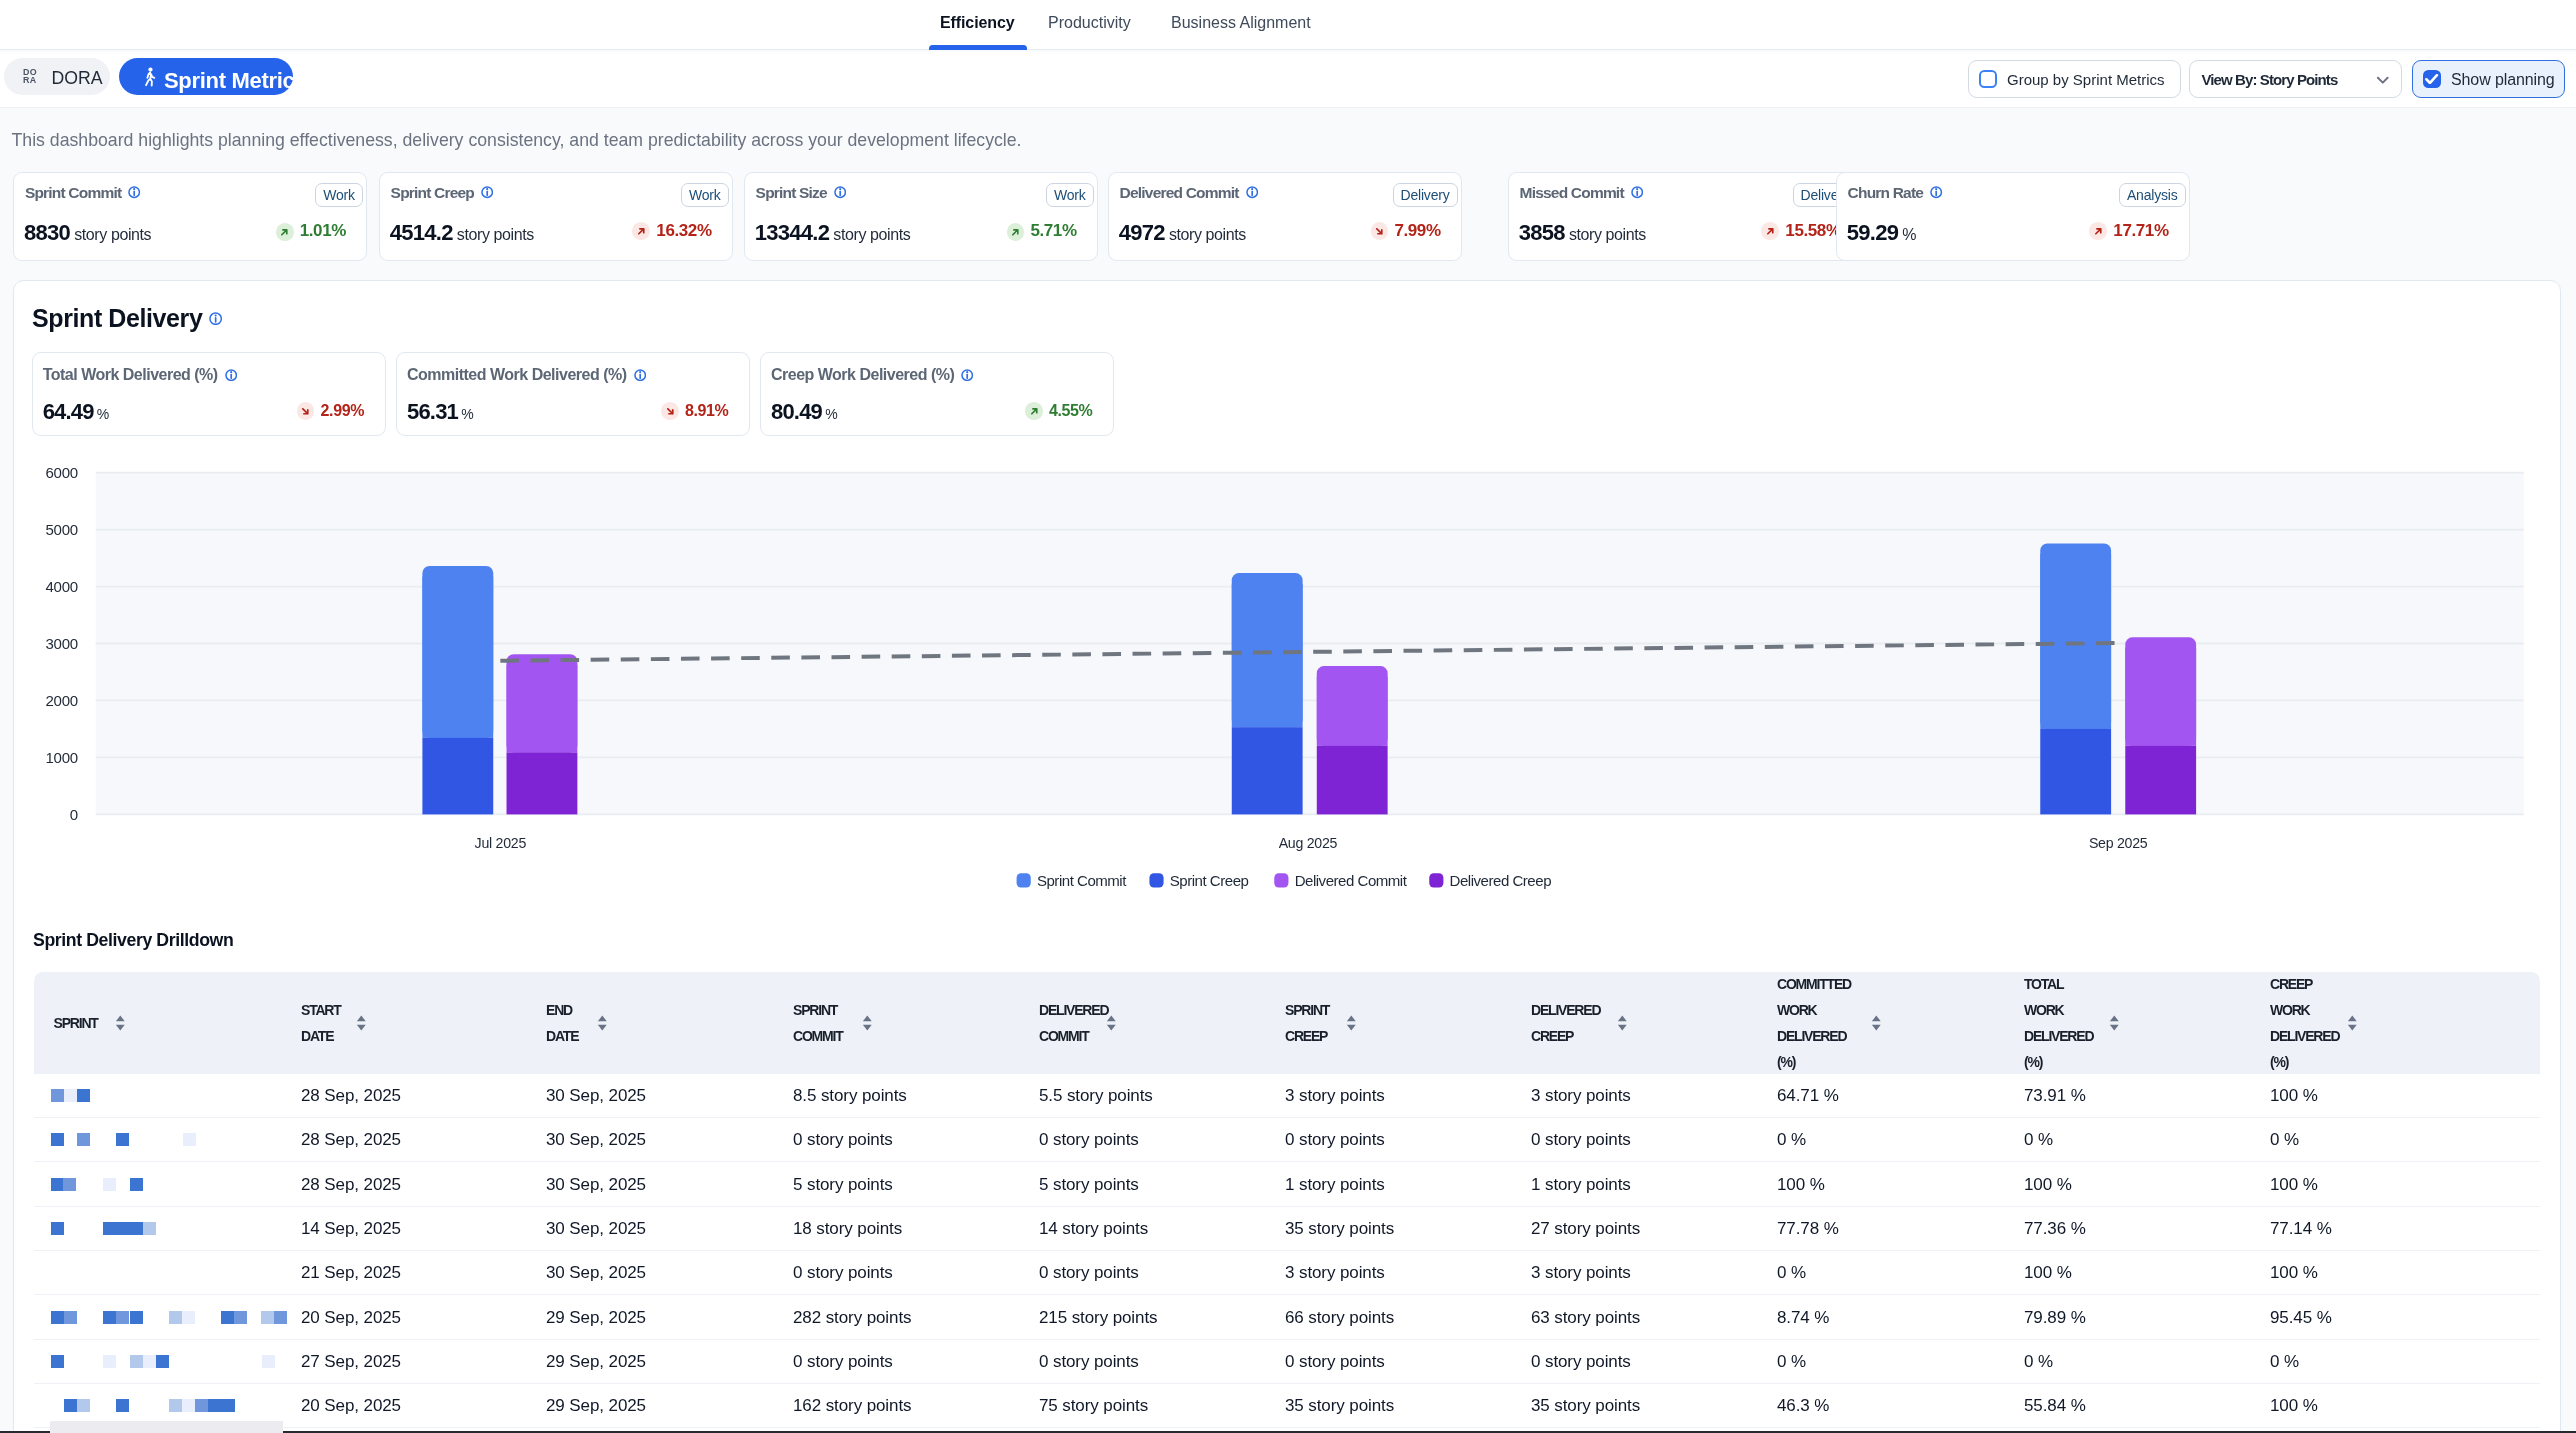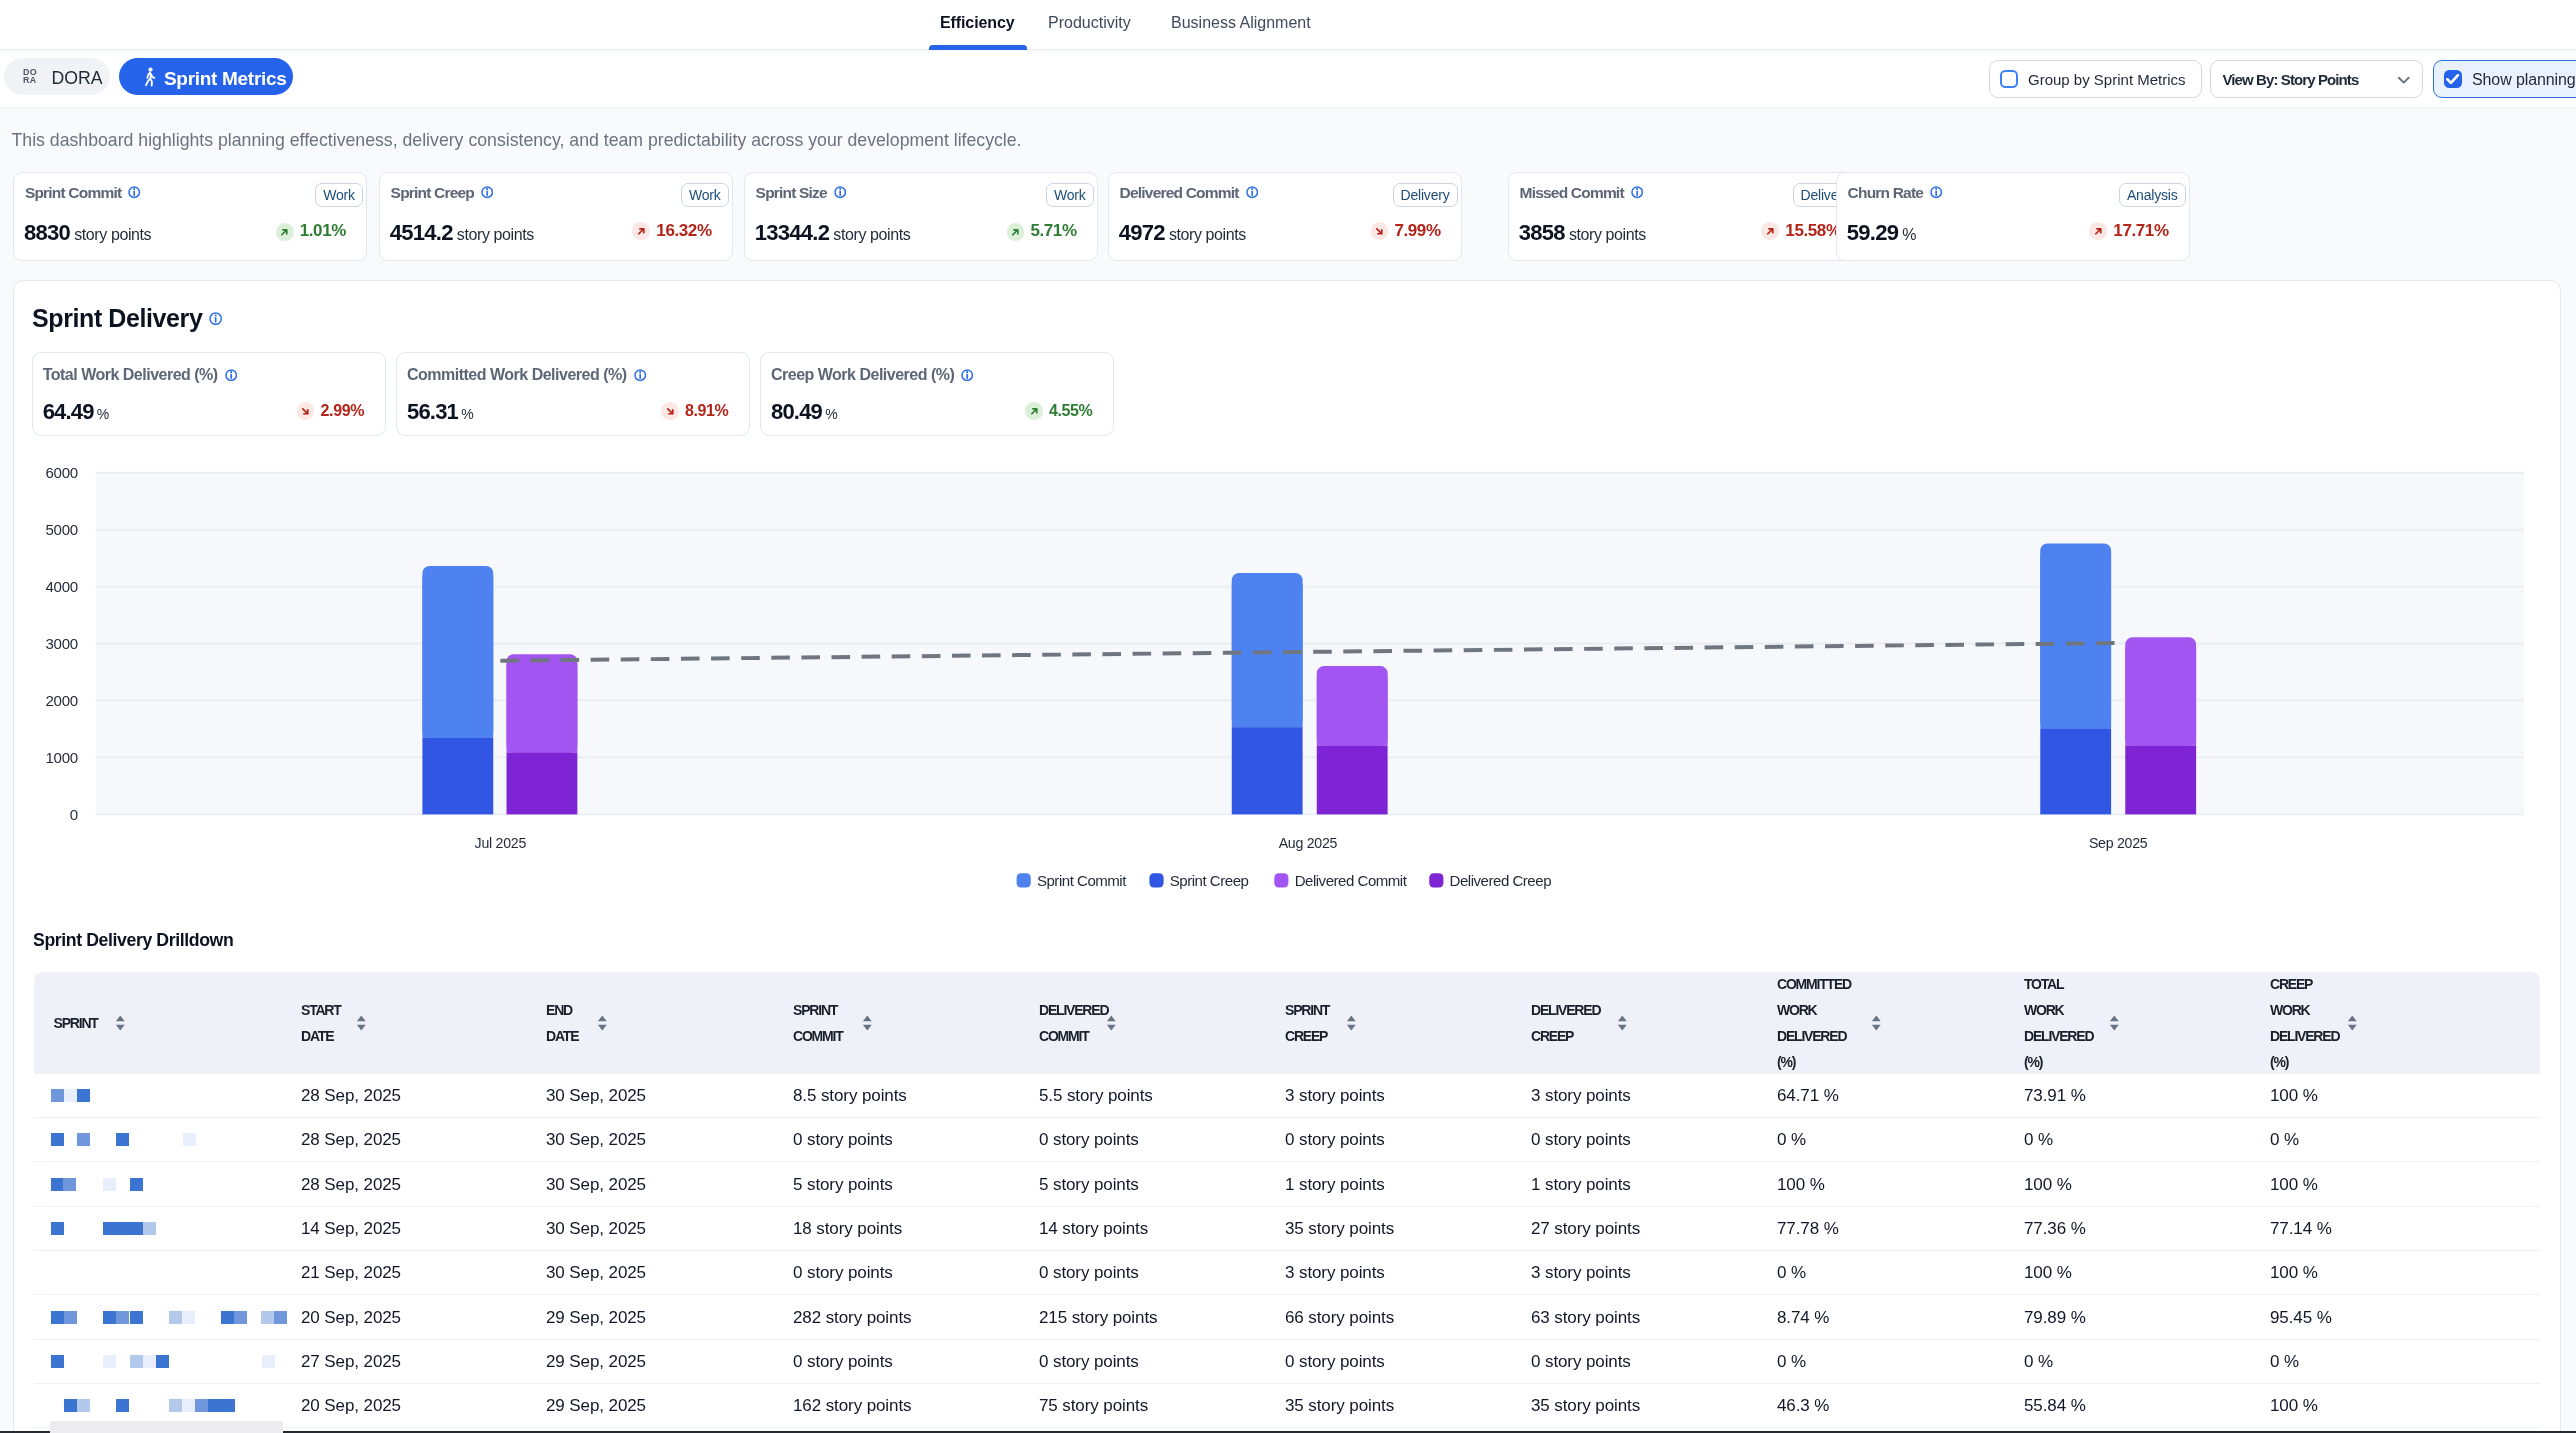--- a/index.html
+++ b/index.html
@@ -7,22 +7,22 @@
 .topnav{position:absolute;left:0;top:0;width:2576px;height:50px;background:#fff;border-bottom:1.8px solid #e7eaf0;}
 .tab{position:absolute;top:14px;font-size:16px;letter-spacing:0px;color:#3f4a5a;white-space:nowrap;}
 .tab.active{color:#0b1220;font-weight:700;letter-spacing:-0.1px;}
 .tabline{position:absolute;left:929px;top:45px;width:98px;height:5.3px;background:#2563eb;border-radius:3.5px 3.5px 0 0;}
 .toolbar{position:absolute;left:0;top:52px;width:2576px;height:56px;background:#fff;border-bottom:1.8px solid #edf0f4;}
 .pill{position:absolute;top:6.2px;height:37px;border-radius:18.6px;display:flex;align-items:center;white-space:nowrap;}
 .pill.dora{left:4.4px;width:106px;background:#f0f2f5;}
 .doralogo{position:absolute;left:18.6px;top:9.7px;font-size:8.9px;font-weight:800;color:#4b5563;line-height:8px;letter-spacing:0.4px;}
 .pill.dora .lbl{position:absolute;left:47px;top:9.7px;font-size:17.7px;color:#1f2937;}
 .pill.sprint{left:119px;width:174px;background:#2563eb;}
-.pill.sprint .lbl{position:absolute;left:45px;top:9.7px;font-size:19px;font-weight:700;letter-spacing:-0.3px;color:#fff;}
-.ctl{position:absolute;top:8px;height:38px;border:1.8px solid #d4dae2;border-radius:8.9px;background:#fff;white-space:nowrap;margin-left:21px;}
+.pill.sprint .lbl{position:absolute;left:45px;top:9.7px;font-size:22px;font-weight:700;letter-spacing:-0.3px;color:#fff;}
+.ctl{position:absolute;top:8px;height:38px;border:1.8px solid #d4dae2;border-radius:8.9px;background:#fff;white-space:nowrap;}
 .ctl .lbl{position:absolute;font-size:15px;letter-spacing:-0.7px;color:#1f2937;top:9.7px;}
 .cb{position:absolute;width:18.6px;height:18.6px;border-radius:5.3px;top:8.9px;}
 .cb.off{border:2.2px solid #3b82f6;background:#fff;}
 .cb.on{background:#2563eb;display:flex;align-items:center;justify-content:center;}
 .desc{position:absolute;left:11.5px;top:130px;font-size:17.7px;letter-spacing:0px;color:#6b7280;}
 .mcard{position:absolute;top:172px;width:354px;height:89px;background:#fff;border:1.8px solid #e2e8f0;border-radius:8.9px;}
 .mtitle{position:absolute;left:10.6px;top:10.6px;font-size:15.5px;font-weight:600;letter-spacing:-0.8px;color:#5c6675;display:flex;align-items:center;gap:7px;white-space:nowrap;}
 .mtag{position:absolute;right:3.5px;top:9.7px;height:24px;padding:0 7px;border:1.8px solid #cbd5e1;border-radius:7px;font-size:14px;letter-spacing:-0.2px;color:#1d4e77;display:flex;align-items:center;background:#fff;}
 .mval{position:absolute;left:9.7px;top:47px;font-size:22px;font-weight:700;letter-spacing:-0.7px;color:#0b1220;white-space:nowrap;}
 .mval .unit{font-size:16px;font-weight:400;letter-spacing:-0.4px;color:#1f2937;}

